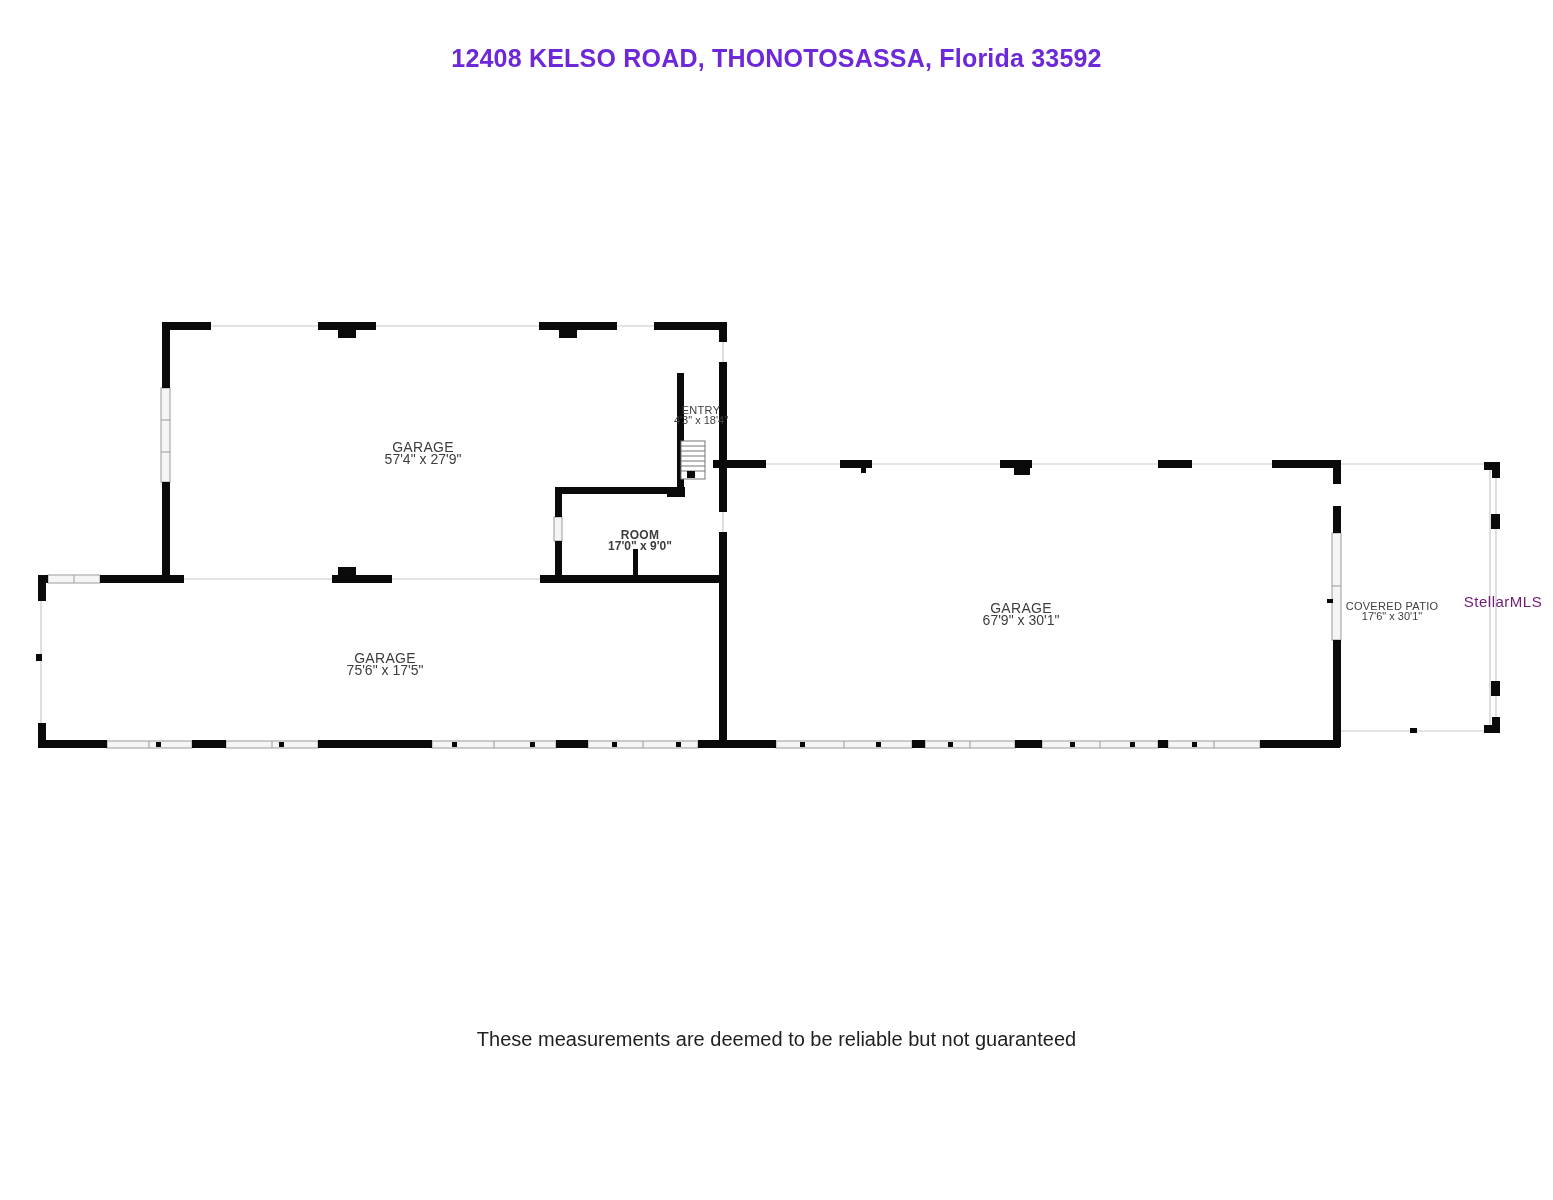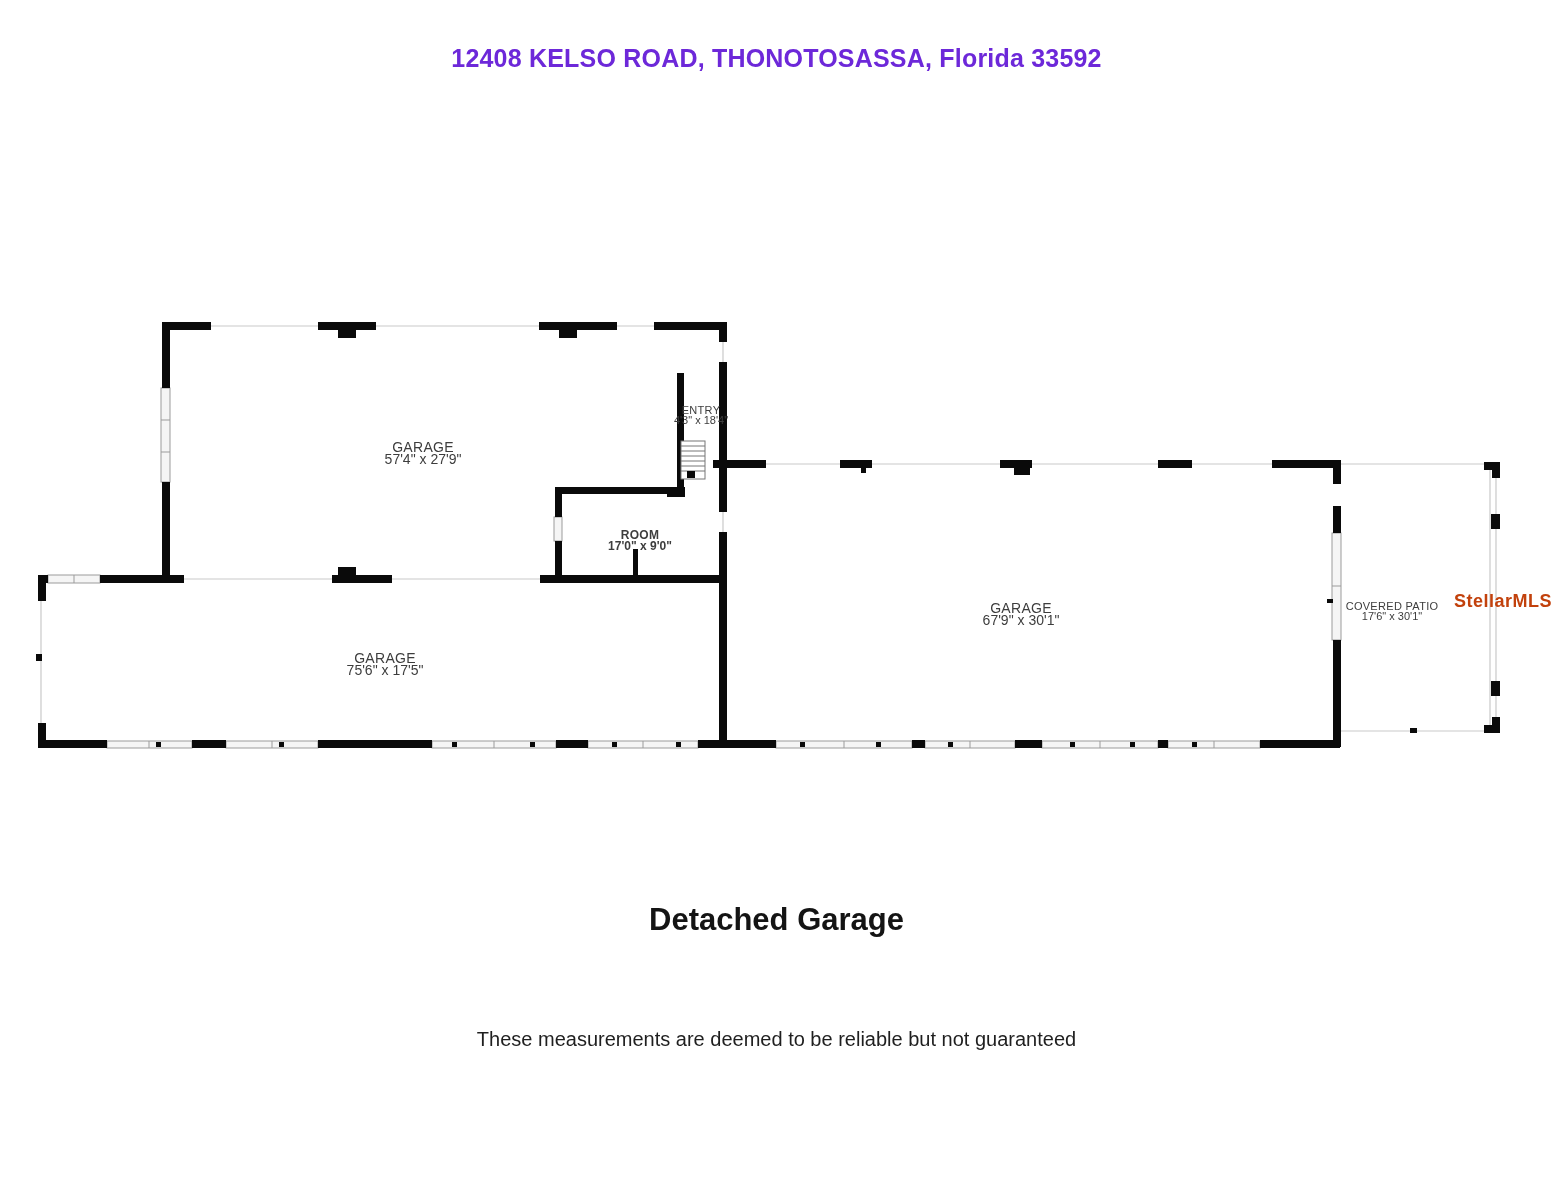--- a/index.html
+++ b/index.html
@@ -7,21 +7,21 @@
         font-family:"Liberation Sans", sans-serif;color:#1b1b1b;}
   .abs{position:absolute;}
   #title{top:44px;left:0;width:1553px;text-align:center;font-size:25px;font-weight:700;
          letter-spacing:.2px;color:#6d28d9;}
   #plan-svg{top:0;left:0;}
   .room-label{transform:translate(-50%,-50%);text-align:center;color:#3d3d3d;line-height:12px;white-space:nowrap;}
   .room-label .rname{letter-spacing:.3px;}
   .lbl-lg{font-size:14px;}
   .lbl-md{font-size:12px;line-height:11px;font-weight:bold;}
   .lbl-sm{font-size:11px;line-height:10px;}
-  #watermark{transform:translate(-50%,-50%);font-size:18px;font-weight:700;color:#c2410c;
+  #watermark{transform:translate(-50%,-50%);font-size:15px;font-weight:400;color:#701a75;
              letter-spacing:.5px;white-space:nowrap;}
   .footer-heading{left:0;width:1553px;text-align:center;font-size:31px;font-weight:700;color:#141414;}
   #footer-line1{top:902px;}
   #footer-line2{top:945px;}
   #disclaimer{top:1028px;left:0;width:1553px;text-align:center;font-size:20px;font-weight:400;color:#1f1f1f;}
 </style>
 </head>
 <body>
 
 <div id="page">
@@ -195,16 +195,15 @@
     <div class="rdims">67'9" x 30'1"</div>
   </div>
 
   <div class="abs room-label lbl-sm" style="left:1392px;top:611px;">
     <div class="rname">COVERED PATIO</div>
     <div class="rdims">17'6" x 30'1"</div>
   </div>
 
   <div id="watermark" class="abs" style="left:1503px;top:601px;">StellarMLS</div>
 
-  <div id="footer-line1" class="abs footer-heading">Detached Garage</div>
   <div id="disclaimer" class="abs">These measurements are deemed to be reliable but not guaranteed</div>
 
 </div>
 
 </body></html>

